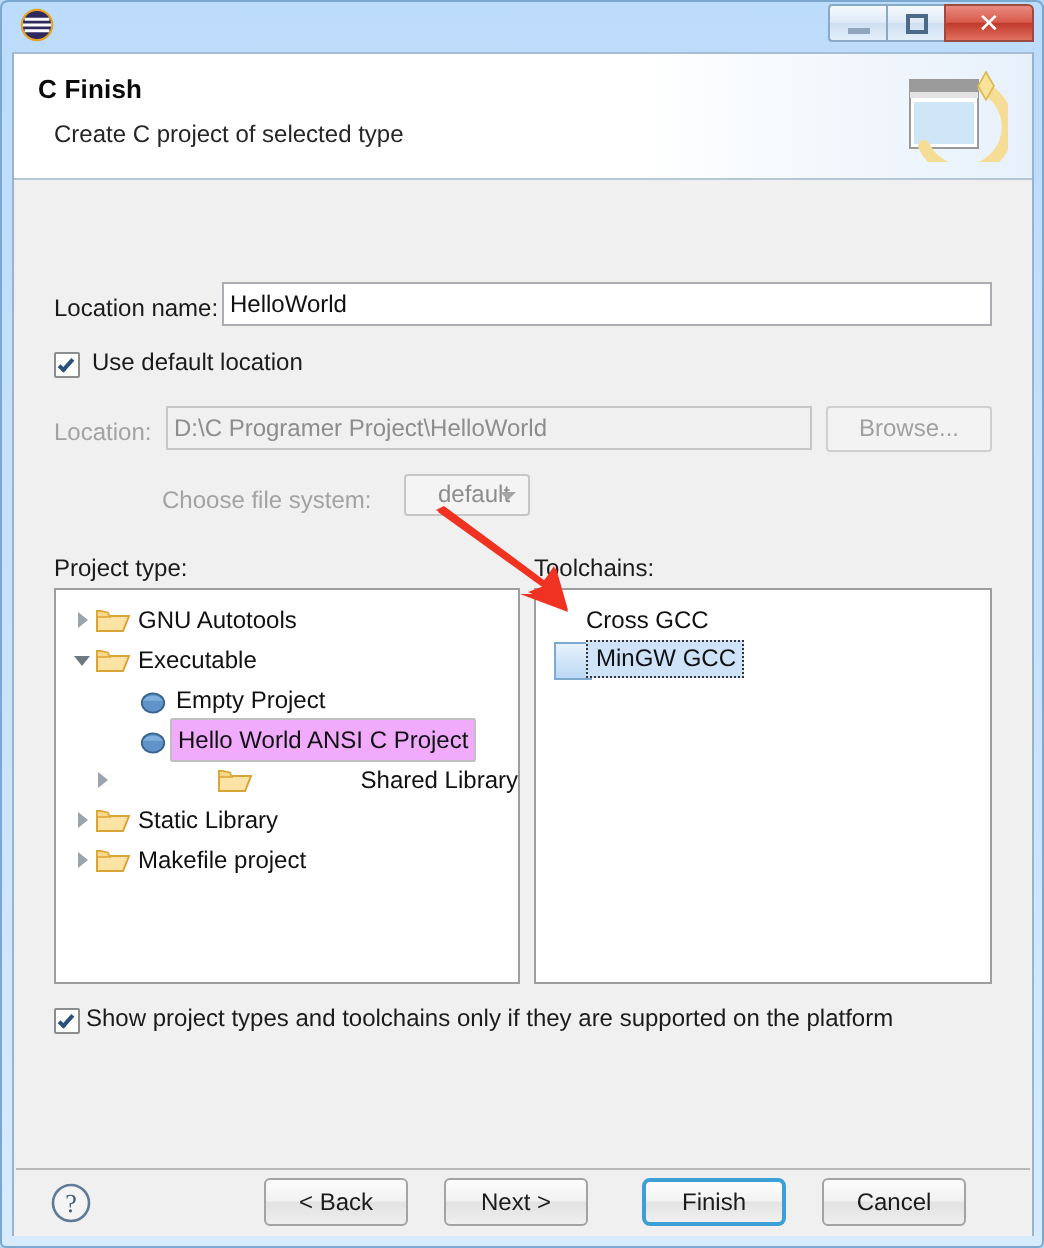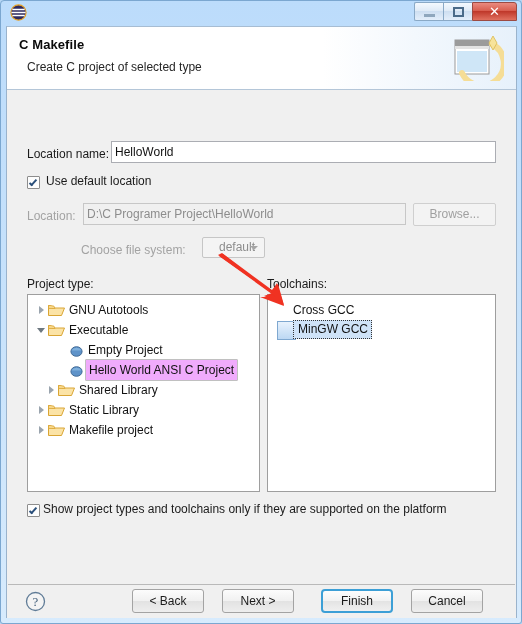--- a/index.html
+++ b/index.html
@@ -199,21 +199,21 @@
       </div>
       <div class="winbtn close">
         <span>✕</span>
       </div>
     </div>
   </div>
 
   <div id="dialog">
 
     <div id="wizard-header">
-      <div id="page-title">C Makefile</div>
+      <div id="page-title">C Finish</div>
       <div id="page-desc">Create C project of selected type</div>
       <span id="banner-icon">
         <svg width="52" height="48" viewBox="0 0 52 48">
           <rect x="3" y="7" width="34" height="34" fill="#ffffff" stroke="#9a9a9a" stroke-width="1"></rect>
           <rect x="3" y="7" width="34" height="6" fill="#9b9b9b"></rect>
           <rect x="3" y="13" width="34" height="3" fill="#e3e3e3"></rect>
           <rect x="5" y="18" width="30" height="21" fill="#cfe6f7"></rect>
           <path d="M40 11 A22 22 0 1 1 10 40" fill="none" stroke="#f5dd96" stroke-width="6" stroke-linecap="round"></path>
           <path d="M41 3 L45 10 L41 17 L37 10 Z" fill="#f7e39a" stroke="#d9b94e" stroke-width="0.8"></path>
         </svg>
@@ -269,21 +269,21 @@
             <span>Empty Project</span>
           </div>
           <div class="tree-row" style="padding-left: 28px;">
             <span class="twisty"></span>
             <span class="dot-ico"><svg width="13" height="13" viewBox="0 0 13 13">
                 <ellipse cx="6.5" cy="6.5" rx="5.6" ry="4.8" fill="#5f93c9" stroke="#39628f" stroke-width="0.9"></ellipse>
                 <path d="M1.4 5.4 A5.6 4.4 0 0 1 11.6 5.4 Z" fill="#7fb0dc"></path>
               </svg></span>
             <span class="sel-box">Hello World ANSI C Project</span>
           </div>
-          <div class="tree-row" style="padding-left: 16px;">
+          <div class="tree-row" style="padding-left: 16px; justify-content: space-between;">
             <span class="twisty">
               <i></i>
             </span>
             <span class="folder-ico"><svg width="17" height="14" viewBox="0 0 17 14">
                 <path d="M0.5 2.5 L0.5 12.5 L13.5 12.5 L16.5 5.0 L4.0 5.0 L2.5 2.5 Z" fill="#fbe3a6" stroke="#d9a534" stroke-width="1"></path>
                 <path d="M0.5 2.5 L0.5 5.5 L7 5.5 L6 3.2 L2.6 2.5 Z" fill="#f7d78a" stroke="#d9a534" stroke-width="0.8"></path>
               </svg></span>
             <span>Shared Library</span>
           </div>
           <div class="tree-row" style="padding-left: 6px;">

